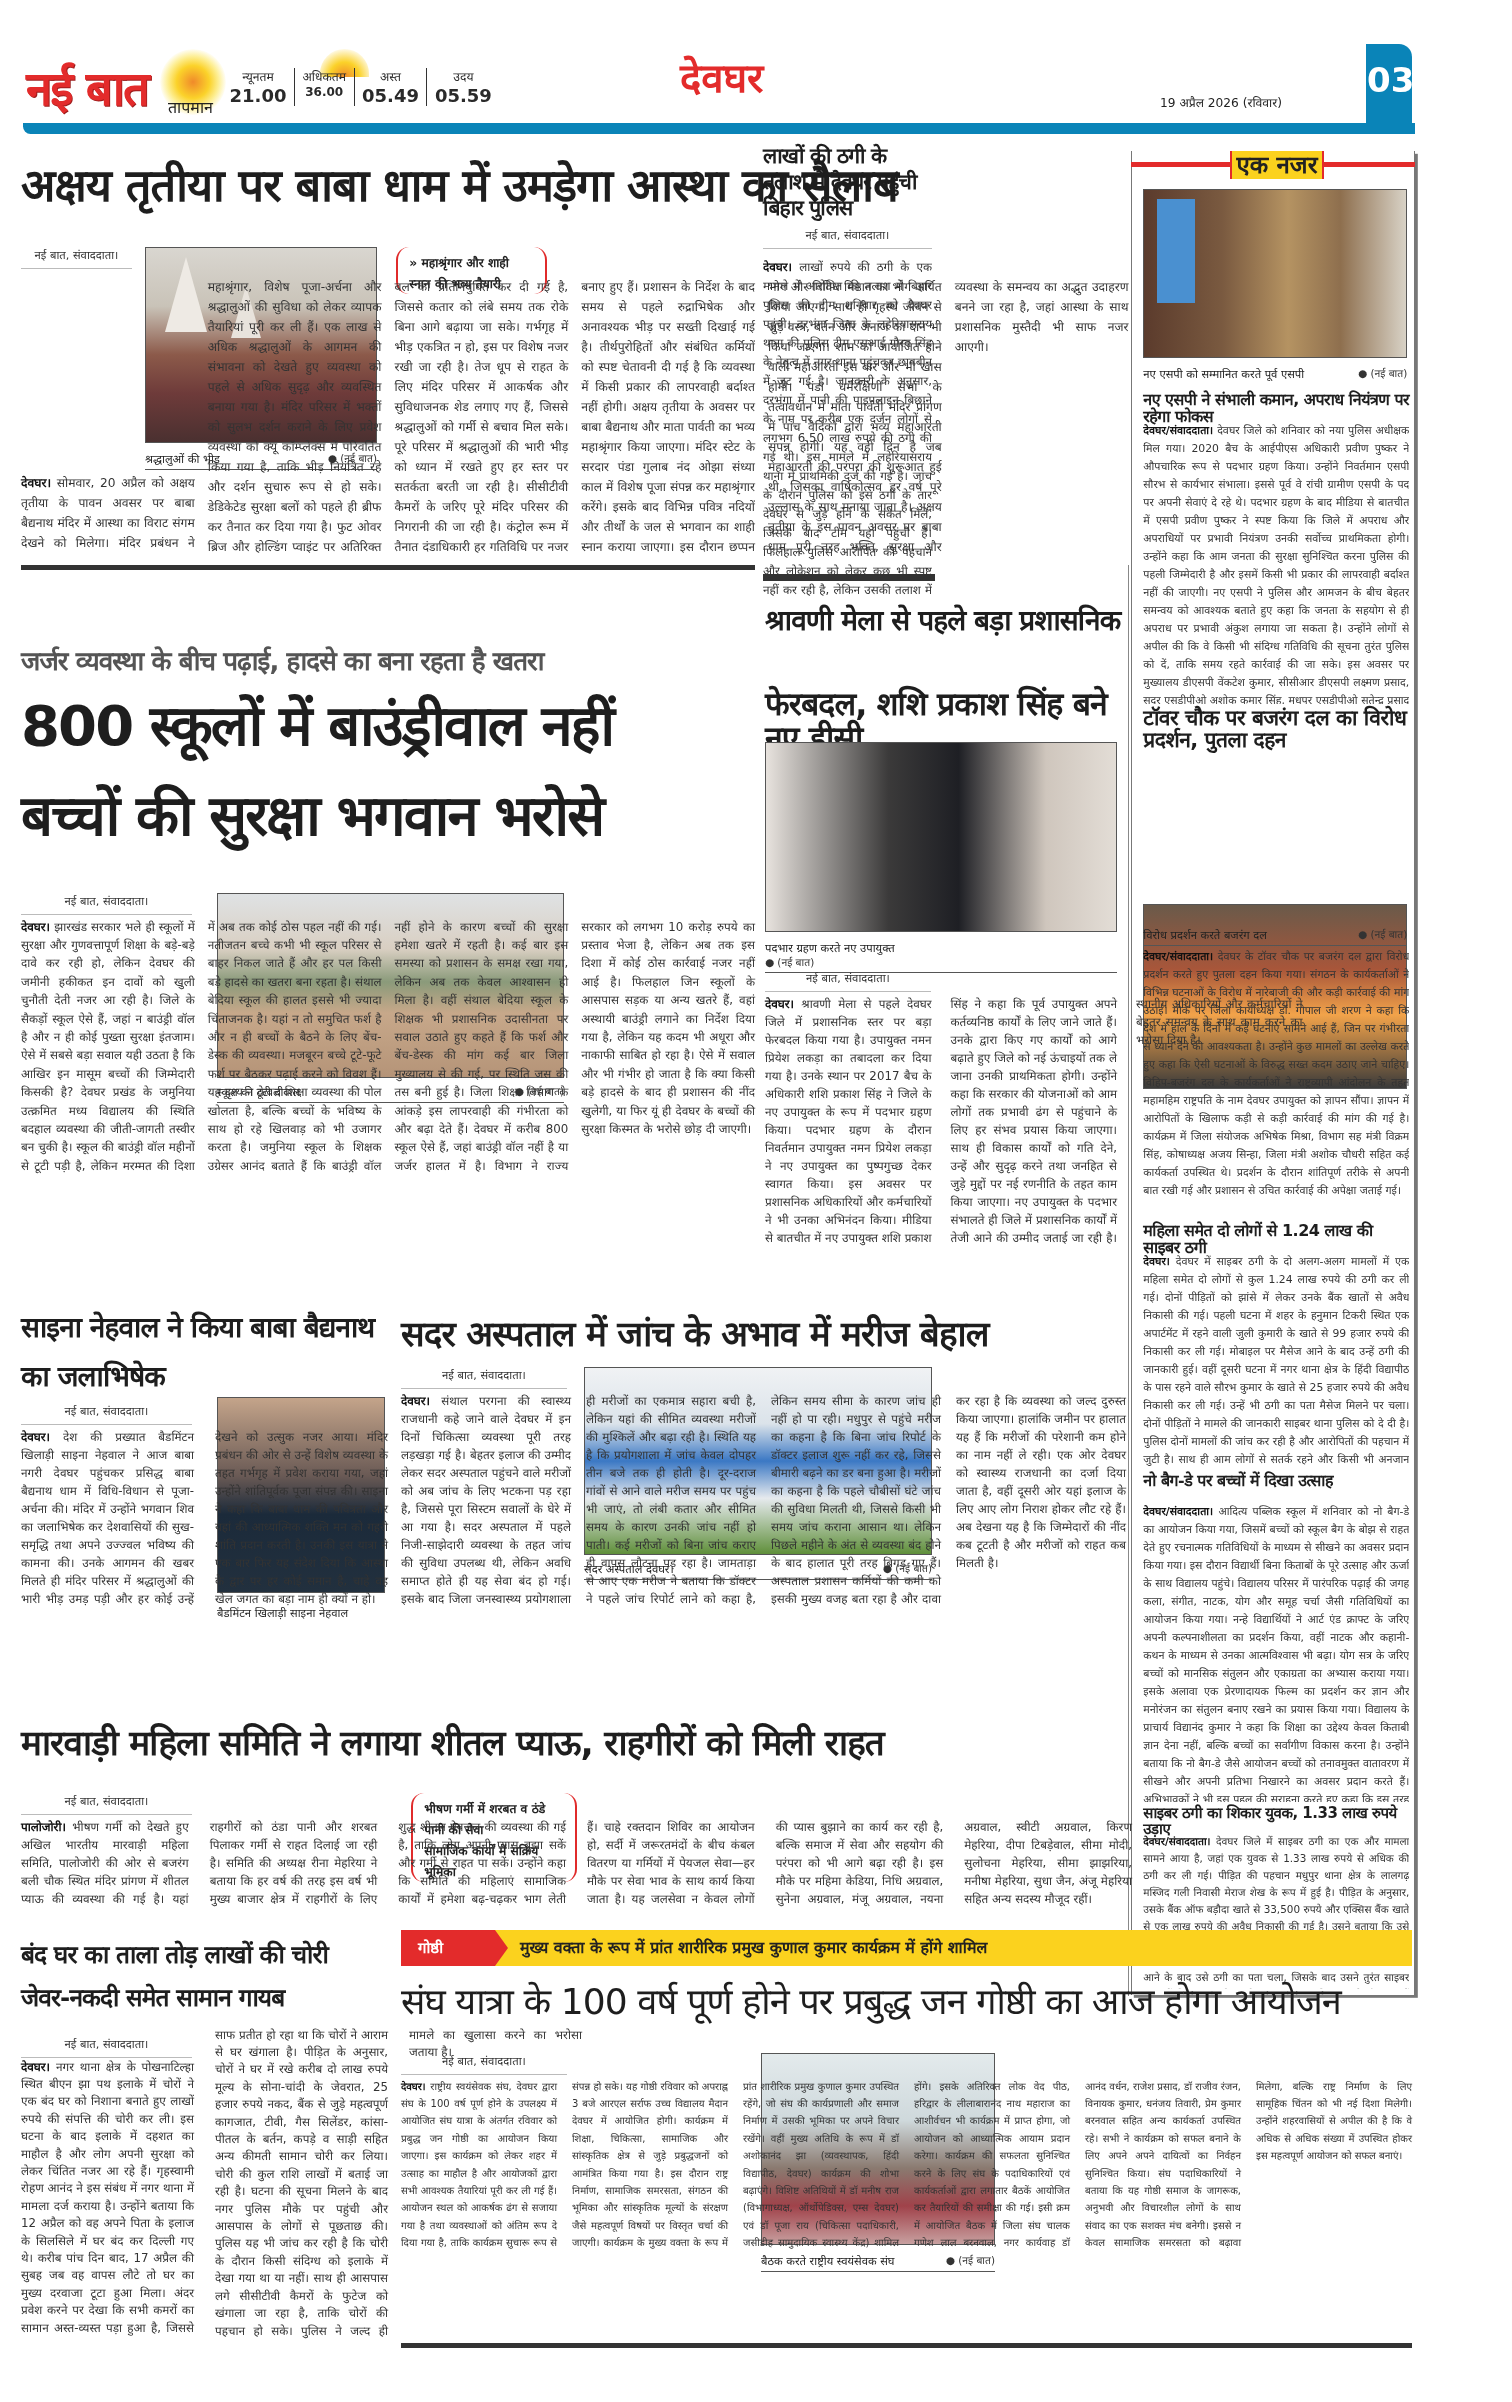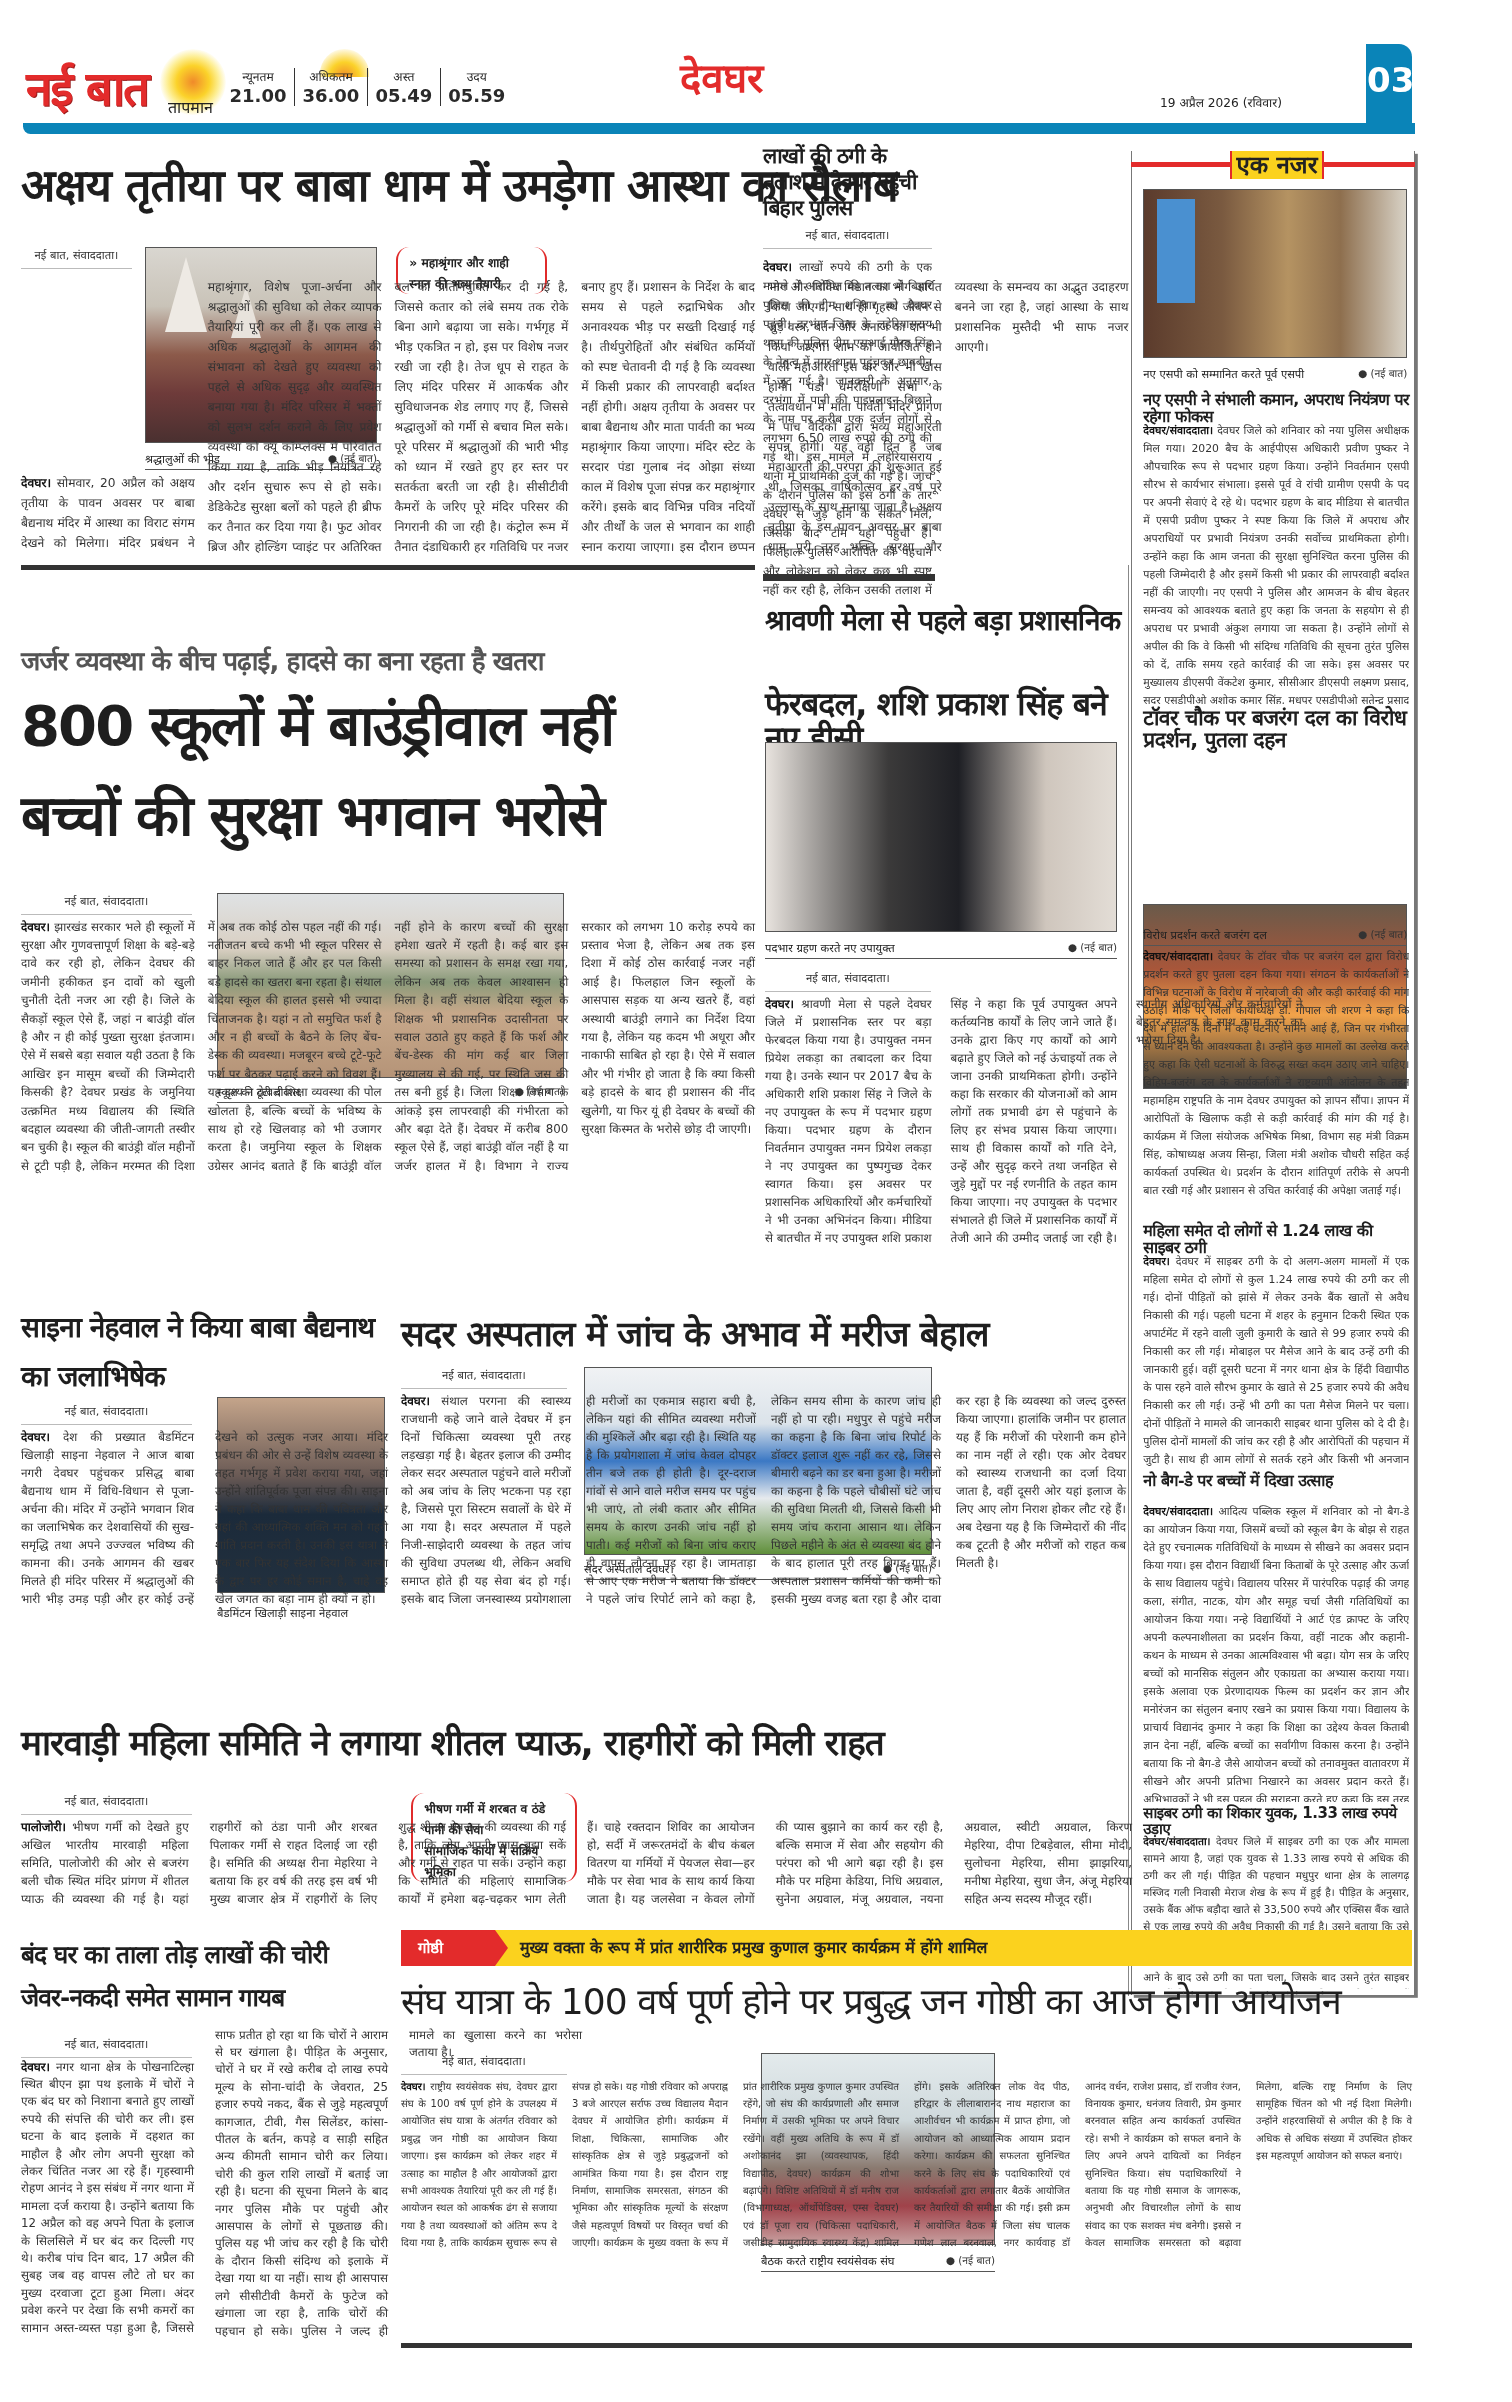--- a/index.html
+++ b/index.html
@@ -25,21 +25,21 @@
   <div class="abs" style="left:160px;top:49px;width:66px;height:66px;border-radius:50%;background:radial-gradient(circle,#f08a2a 0%,#fbd22a 35%,rgba(252,228,80,0.6) 55%,rgba(255,255,255,0) 72%);"></div>
   <div class="abs" style="left:168px;top:96px;font-size:16px;color:#222;">तापमान</div>
   <div class="abs" style="left:320px;top:49px;width:49px;height:28px;border-radius:24.5px 24.5px 0 0;background:radial-gradient(circle at 50% 100%,#f08a2a 0%,#fbd22a 40%,rgba(255,255,255,0) 80%);"></div>
   <div class="abs" style="left:222px;top:68px;display:flex;">
     <div style="text-align:center;padding:0 7.5px;border-right:0.9px solid #333;">
       <div style="font-size:12.2px;">न्यूनतम</div>
       <div style="font-size:18px;font-weight:bold;">21.00</div>
     </div>
     <div style="text-align:center;padding:0 7.5px;border-right:0.9px solid #333;">
       <div style="font-size:12.2px;">अधिकतम</div>
-      <div style="font-size:18px;font-weight:bold;">36.00</div>
+      <div style="font-size:12px;font-weight:bold;">36.00</div>
     </div>
     <div style="text-align:center;padding:0 7.5px;border-right:0.9px solid #333;">
       <div style="font-size:12.2px;">अस्त</div>
       <div style="font-size:18px;font-weight:bold;">05.49</div>
     </div>
     <div style="text-align:center;padding:0 7.5px;">
       <div style="font-size:12.2px;">उदय</div>
       <div style="font-size:18px;font-weight:bold;">05.59</div>
     </div>
   </div>
@@ -139,21 +139,21 @@
   <div class="abs txt cols4" style="left:0;top:24.5px;width:734px;height:371px;font-size:11.8px;line-height:18.4px;column-gap:13px;">
     <b>देवघर।</b>
     <span>झारखंड सरकार भले ही स्कूलों में सुरक्षा और गुणवत्तापूर्ण शिक्षा के बड़े-बड़े दावे कर रही हो, लेकिन देवघर की जमीनी हकीकत इन दावों को खुली चुनौती देती नजर आ रही है। जिले के सैकड़ों स्कूल ऐसे हैं, जहां न बाउंड्री वॉल है और न ही कोई पुख्ता सुरक्षा इंतजाम। ऐसे में सबसे बड़ा सवाल यही उठता है कि आखिर इन मासूम बच्चों की जिम्मेदारी किसकी है? देवघर प्रखंड के जमुनिया उत्क्रमित मध्य विद्यालय की स्थिति बदहाल व्यवस्था की जीती-जागती तस्वीर बन चुकी है। स्कूल की बाउंड्री वॉल महीनों से टूटी पड़ी है, लेकिन मरम्मत की दिशा में अब तक कोई ठोस पहल नहीं की गई। नतीजतन बच्चे कभी भी स्कूल परिसर से बाहर निकल जाते हैं और हर पल किसी बड़े हादसे का खतरा बना रहता है। संथाल बेदिया स्कूल की हालत इससे भी ज्यादा चिंताजनक है। यहां न तो समुचित फर्श है और न ही बच्चों के बैठने के लिए बेंच-डेस्क की व्यवस्था। मजबूरन बच्चे टूटे-फूटे फर्श पर बैठकर पढ़ाई करने को विवश हैं। यह दृश्य न केवल शिक्षा व्यवस्था की पोल खोलता है, बल्कि बच्चों के भविष्य के साथ हो रहे खिलवाड़ को भी उजागर करता है। जमुनिया स्कूल के शिक्षक उग्रेसर आनंद बताते हैं कि बाउंड्री वॉल नहीं होने के कारण बच्चों की सुरक्षा हमेशा खतरे में रहती है। कई बार इस समस्या को प्रशासन के समक्ष रखा गया, लेकिन अब तक केवल आश्वासन ही मिला है। वहीं संथाल बेदिया स्कूल के शिक्षक भी प्रशासनिक उदासीनता पर सवाल उठाते हुए कहते हैं कि फर्श और बेंच-डेस्क की मांग कई बार जिला मुख्यालय से की गई, पर स्थिति जस की तस बनी हुई है। जिला शिक्षा विभाग के आंकड़े इस लापरवाही की गंभीरता को और बढ़ा देते हैं। देवघर में करीब 800 स्कूल ऐसे हैं, जहां बाउंड्री वॉल नहीं है या जर्जर हालत में है। विभाग ने राज्य सरकार को लगभग 10 करोड़ रुपये का प्रस्ताव भेजा है, लेकिन अब तक इस दिशा में कोई ठोस कार्रवाई नजर नहीं आई है। फिलहाल जिन स्कूलों के आसपास सड़क या अन्य खतरे हैं, वहां अस्थायी बाउंड्री लगाने का निर्देश दिया गया है, लेकिन यह कदम भी अधूरा और नाकाफी साबित हो रहा है। ऐसे में सवाल और भी गंभीर हो जाता है कि क्या किसी बड़े हादसे के बाद ही प्रशासन की नींद खुलेगी, या फिर यूं ही देवघर के बच्चों की सुरक्षा किस्मत के भरोसे छोड़ दी जाएगी।</span>
   </div>
 </div>
 
 <div class="abs" style="left:763px;top:574px;width:172px;height:4.7px;background:#333;"></div>
 <div class="abs hl" style="left:765px;top:606px;width:358px;font-size:28px;">श्रावणी मेला से पहले बड़ा प्रशासनिक</div>
 <div class="abs hl" style="left:765px;top:688px;width:358px;font-size:32px;">फेरबदल, शशि प्रकाश सिंह बने नए डीसी</div>
 <div class="abs photo" style="left:765px;top:742px;width:352px;height:190px;background:linear-gradient(90deg,#e8e3de 0%,#3b3a3a 35%,#1e1f24 55%,#cfc6bd 80%,#e3ddd6 100%);"></div>
-<div class="abs caption" style="left:765px;top:934px;width:352px;">
+<div class="abs caption" style="left:765px;top:934px;width:352px;flex-direction:column;">
   <span>पदभार ग्रहण करते नए उपायुक्त</span>
   <span class="credit">● (नई बात)</span>
 </div>
 <div class="abs" style="left:765px;top:970px;width:352px;height:282px;">
   <div class="abs byline" style="left:0;top:0;width:166px;">नई बात, संवाददाता।</div>
   <div class="abs txt cols2" style="left:0;top:24.5px;width:352px;height:258px;font-size:11.8px;line-height:18px;column-gap:19px;">
     <b>देवघर।</b>
     <span>श्रावणी मेला से पहले देवघर जिले में प्रशासनिक स्तर पर बड़ा फेरबदल किया गया है। उपायुक्त नमन प्रियेश लकड़ा का तबादला कर दिया गया है। उनके स्थान पर 2017 बैच के अधिकारी शशि प्रकाश सिंह ने जिले के नए उपायुक्त के रूप में पदभार ग्रहण किया। पदभार ग्रहण के दौरान निवर्तमान उपायुक्त नमन प्रियेश लकड़ा ने नए उपायुक्त का पुष्पगुच्छ देकर स्वागत किया। इस अवसर पर प्रशासनिक अधिकारियों और कर्मचारियों ने भी उनका अभिनंदन किया। मीडिया से बातचीत में नए उपायुक्त शशि प्रकाश सिंह ने कहा कि पूर्व उपायुक्त अपने कर्तव्यनिष्ठ कार्यों के लिए जाने जाते हैं। उनके द्वारा किए गए कार्यों को आगे बढ़ाते हुए जिले को नई ऊंचाइयों तक ले जाना उनकी प्राथमिकता होगी। उन्होंने कहा कि सरकार की योजनाओं को आम लोगों तक प्रभावी ढंग से पहुंचाने के लिए हर संभव प्रयास किया जाएगा। साथ ही विकास कार्यों को गति देने, उन्हें और सुदृढ़ करने तथा जनहित से जुड़े मुद्दों पर नई रणनीति के तहत काम किया जाएगा। नए उपायुक्त के पदभार संभालते ही जिले में प्रशासनिक कार्यों में तेजी आने की उम्मीद जताई जा रही है। स्थानीय अधिकारियों और कर्मचारियों ने बेहतर समन्वय के साथ काम करने का भरोसा दिया है।</span>
   </div>
 </div>

